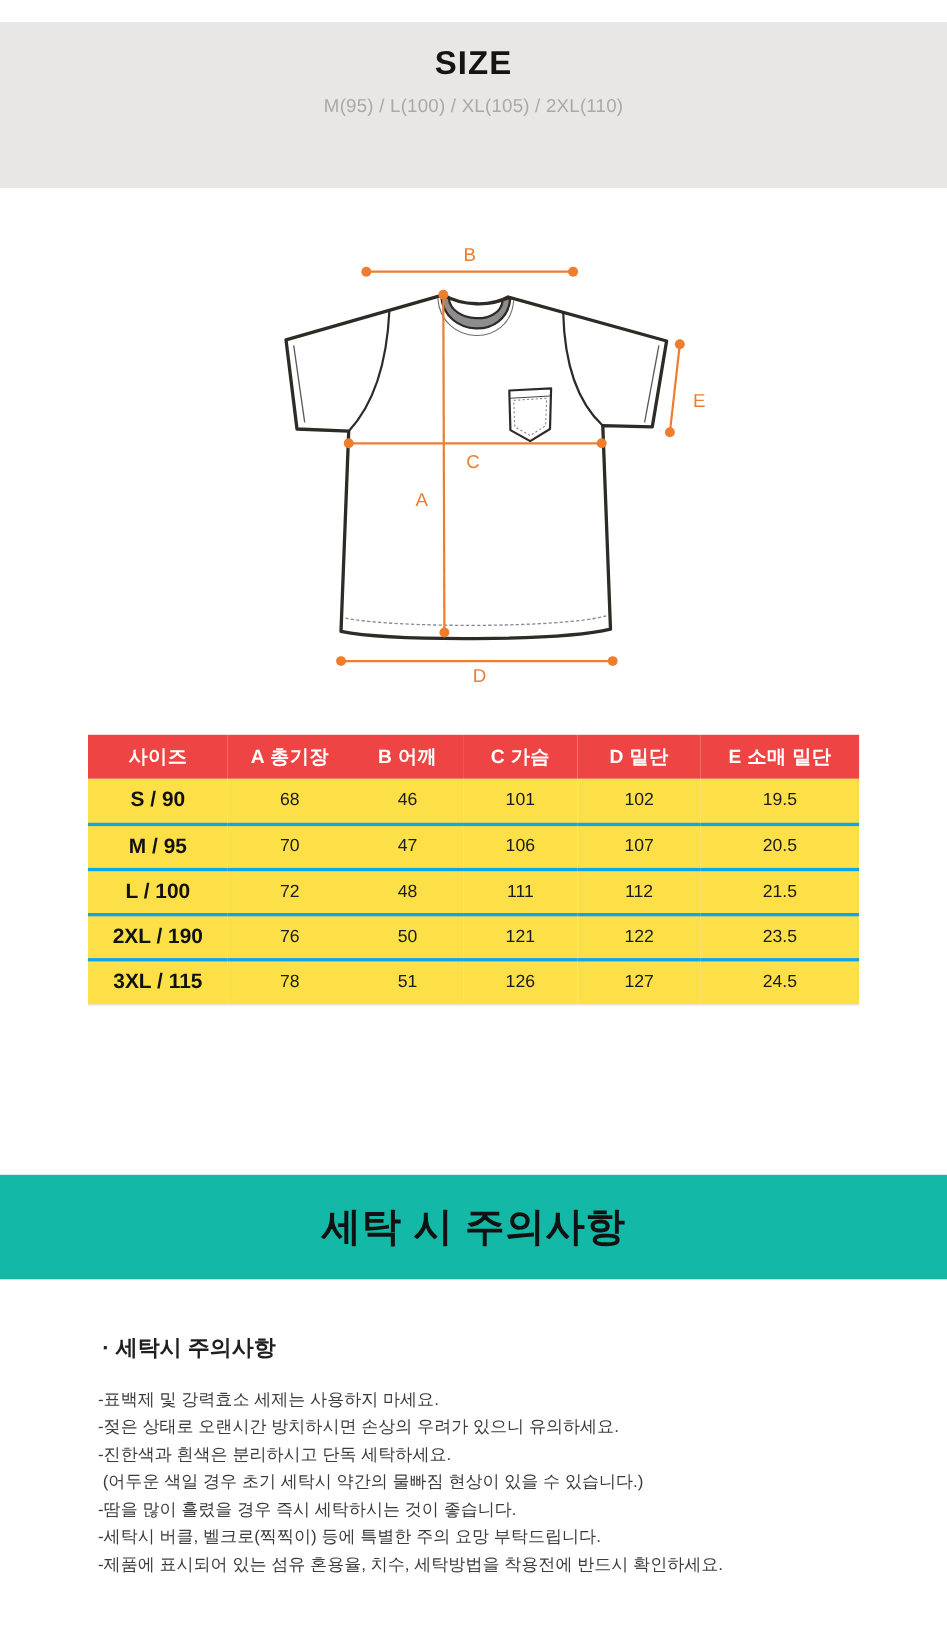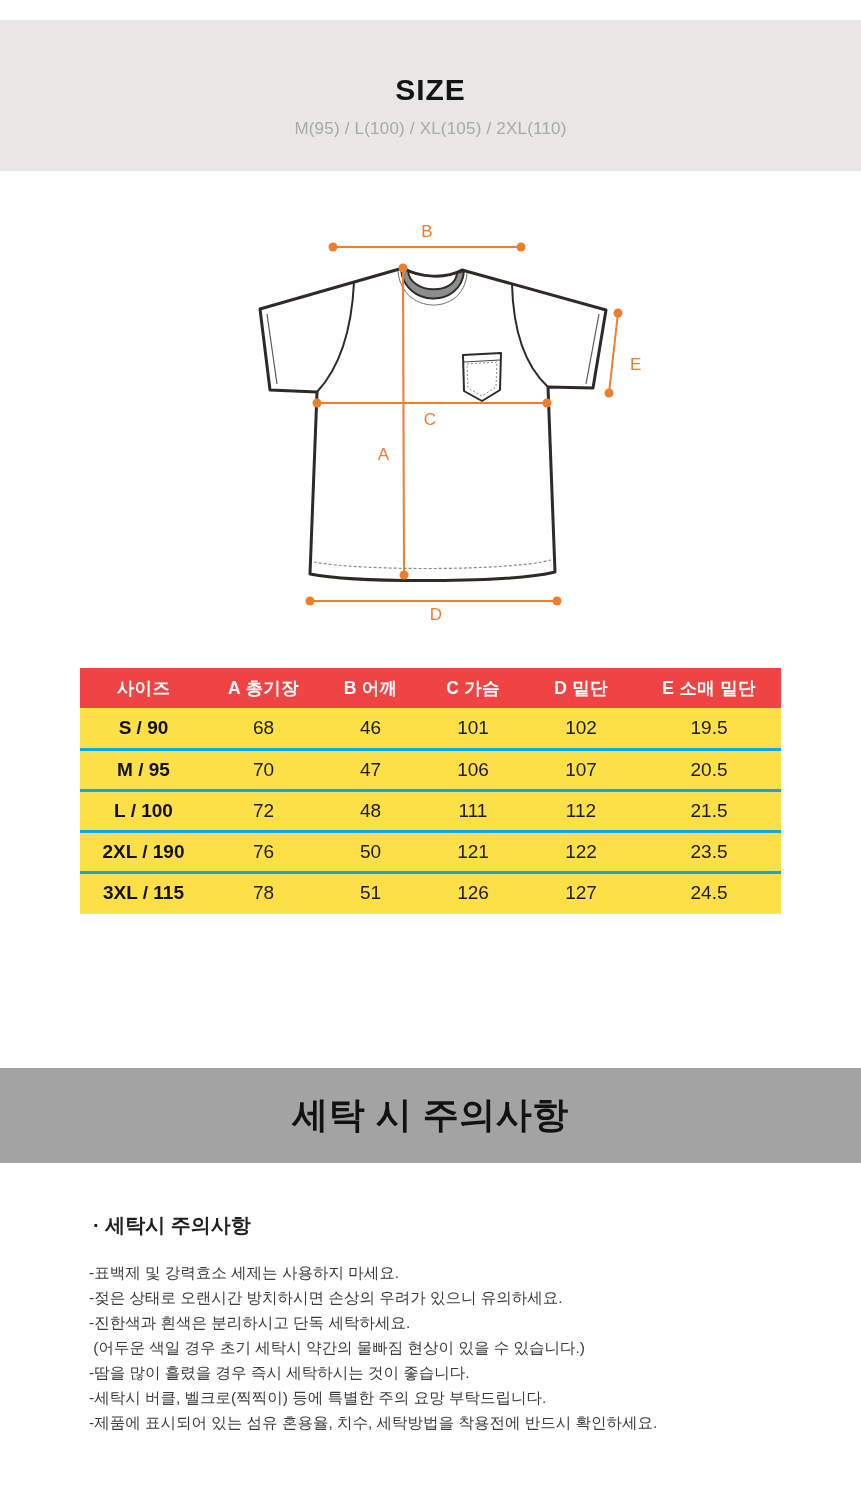--- a/index.html
+++ b/index.html
@@ -10,21 +10,21 @@
     font-family:"Liberation Sans","DejaVu Sans",sans-serif;
     color:#141414;
   }
 
   
   .top-banner {
     position:absolute; left:0; top:20px; width:100%; height:151px;
     background:#e8e7e6; text-align:center;
   }
   .size-title {
-    padding-top:55px; font-size:30px; font-weight:800; line-height:1;
+    padding-top:23px; font-size:30px; font-weight:800; line-height:1;
     letter-spacing:1px; color:#141414;
   }
   .size-subtitle {
     margin-top:15px; font-size:17px; line-height:1; color:#a9a9a8;
     letter-spacing:0.2px;
   }
 
   
   .diagram-svg { position:absolute; left:180px; top:215px; }
   .dim-label { font-size:17px; fill:#EE7D2E; font-family:inherit; }
@@ -37,26 +37,26 @@
   .size-table thead th {
     background:#ef4444; color:#ffffff; font-size:17.5px; font-weight:700;
     height:40px; letter-spacing:0.3px;
   }
   .size-table tbody tr { background:#fde047; }
   .size-table tbody tr + tr { border-top:3px solid #0ea5e9; }
   .size-table tbody { border-bottom:1px solid #dcdbda; }
   .size-table tbody th {
     font-size:19px; font-weight:700; height:41px; color:#111111;
   }
-  .size-table tbody td { font-size:19px; font-weight:400; color:#1b1b1b; }
+  .size-table tbody td { font-size:16px; font-weight:400; color:#1b1b1b; }
 
   
   .wash-banner {
     position:absolute; left:0; top:1068px; width:100%; height:95px;
-    background:#a3a3a3; display:flex; align-items:center; justify-content:center;
+    background:#14b8a6; display:flex; align-items:center; justify-content:center;
   }
   .wash-banner-title {
     font-size:36px; font-weight:800; color:#121212; letter-spacing:0.5px;
   }
   .wash-heading {
     position:absolute; left:93px; top:1212px;
     font-size:20px; font-weight:700; color:#1f1f1f;
   }
   .wash-list {
     position:absolute; left:89px; top:1260px; width:700px;

